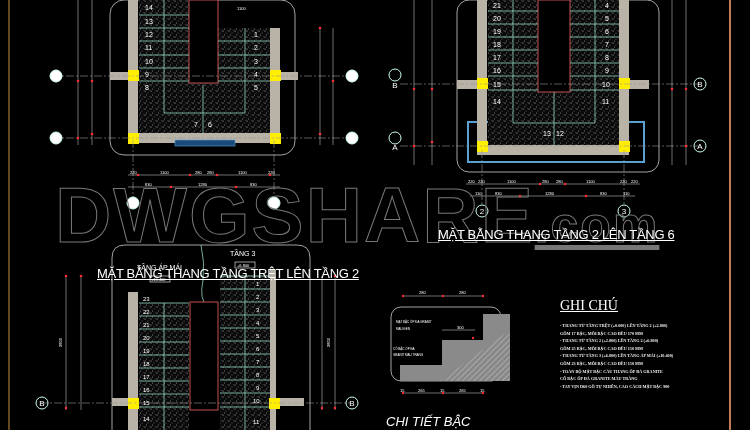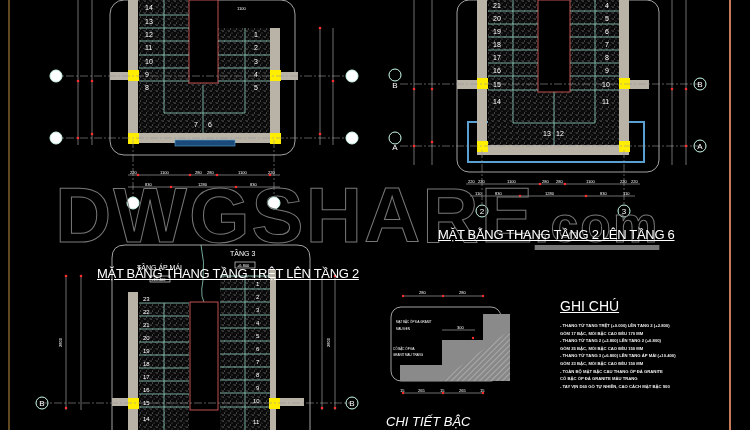--- a/index.html
+++ b/index.html
@@ -1,20 +1,20 @@
 <!DOCTYPE html>
 <html><head>
 <meta charset="utf-8">
 <style>
   html,body{margin:0;padding:0;background:#000;}
   body{width:750px;height:430px;overflow:hidden;position:relative;font-family:"Liberation Sans",sans-serif;color:#fff;}
   svg{position:absolute;left:0;top:0;}
   .lbl{position:absolute;white-space:nowrap;color:#fff;}
   .title{font-size:13px;text-decoration:underline;letter-spacing:-0.3px;}
-  .notes{position:absolute;left:560px;top:298px;width:180px;}
+  .notes{position:absolute;left:560px;top:298px;width:180px;font-family:Liberation Serif, serif;}
   .notes h3{margin:0 0 8px 0;font-size:14px;font-weight:normal;text-decoration:underline;}
   .notes .ln{font-size:4.2px;line-height:7.6px;font-weight:bold;white-space:nowrap;color:#eee;}
   .wm{position:absolute;left:55px;top:170px;font-size:78px;font-weight:bold;color:transparent;-webkit-text-stroke:1px #777;letter-spacing:2px;}
   .wm small{font-size:50px;text-decoration:underline;}
   .step{font-size:7px;fill:#fff;font-family:"Liberation Sans",sans-serif;}
   .dim{font-size:4px;fill:#fff;font-family:"Liberation Sans",sans-serif;}
   .axis{font-size:8px;fill:#fff;font-family:"Liberation Sans",sans-serif;}
 </style>
 </head>
 <body>

